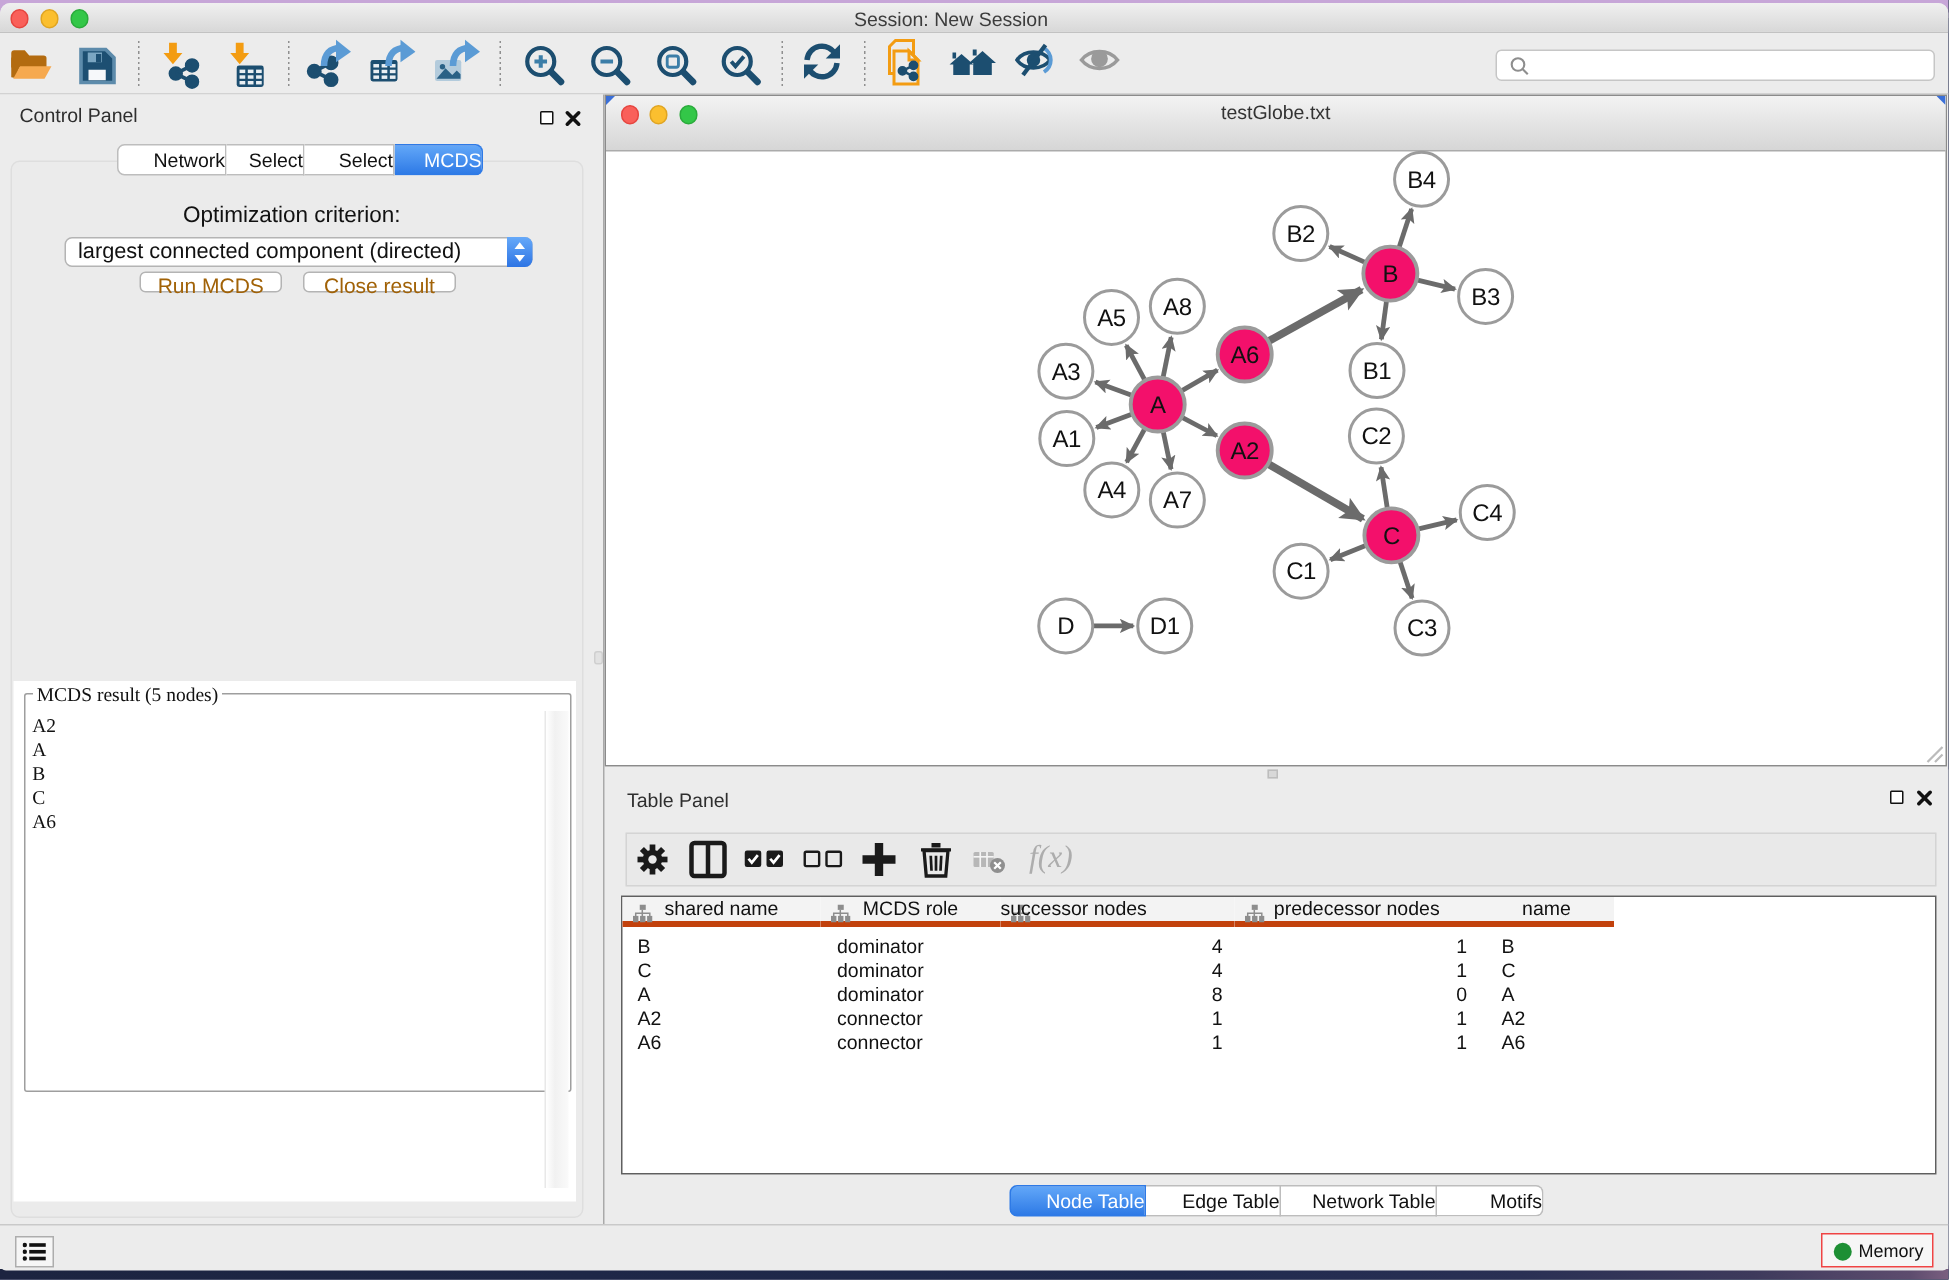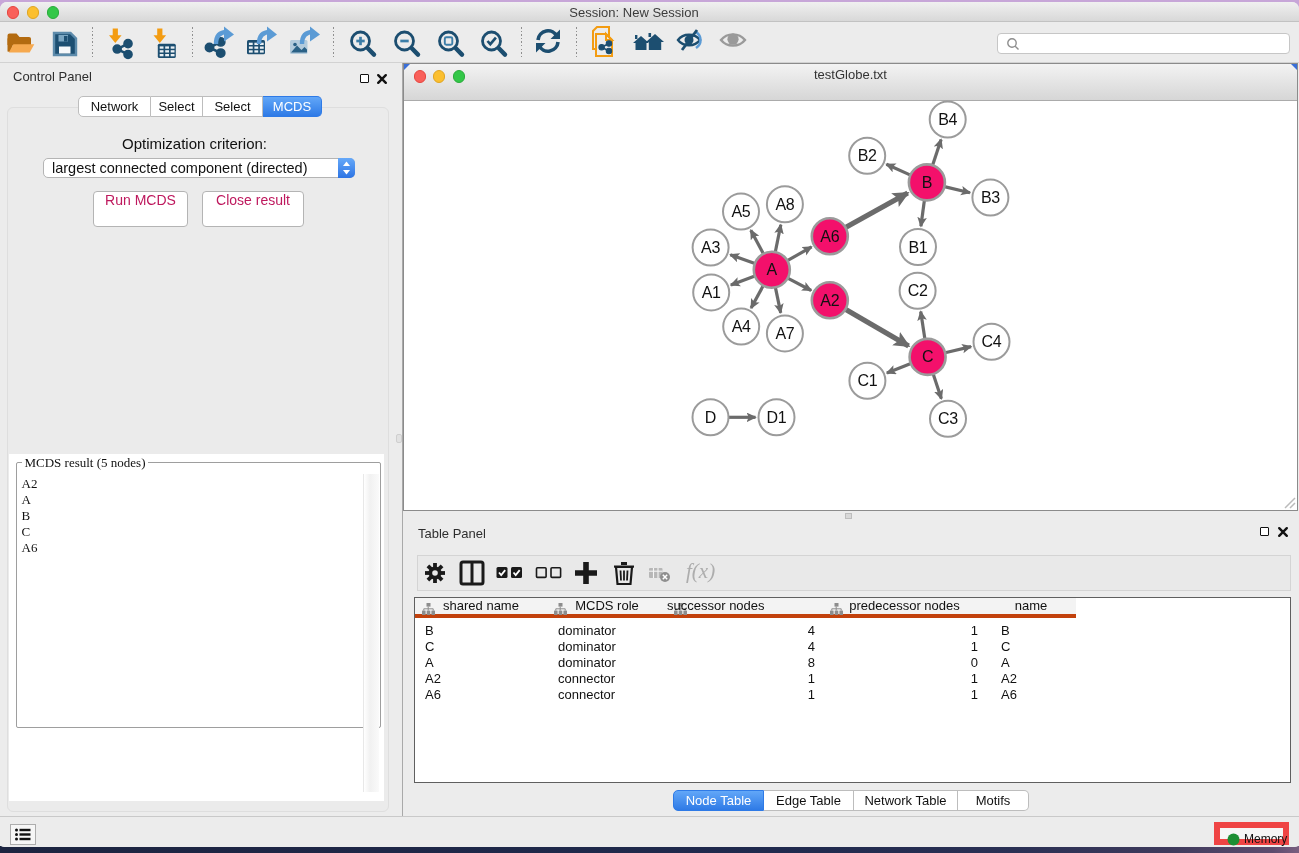--- a/index.html
+++ b/index.html
@@ -9,44 +9,44 @@
   background:linear-gradient(90deg,#1c2440 0%,#202a4e 60%,#2a3054 78%,#3e3a5c 90%,#5d4c6e 98%,#7a5f80 100%); }
 .win { left:0; top:2px; width:1299px; height:845px; background:#ececec; border-radius:7px 7px 4px 4px; }
 .titlebar { left:0; top:2px; width:1299px; height:20px; background:linear-gradient(#f0f0f0,#d8d8d8);
   border-radius:7px 7px 0 0; border-bottom:1px solid #c2c2c2; }
 .tl { position:absolute; width:12.5px; height:12.5px; border-radius:50%; }
 .toolbar { left:0; top:23px; width:1299px; height:40px; border-bottom:1px solid #d2d2d2; }
 .search { left:997px; top:33px; width:293px; height:21px; background:#fff; border:1px solid #c6c6c6; border-radius:4px; }
 .ptitle { position:absolute; font-size:13px; color:#2e2e2e; }
 .sqbtn { position:absolute; width:9px; height:9px; border:1.5px solid #111; background:#fff; border-radius:1px; }
 .tabs { position:absolute; display:flex; font-size:13px; color:#111; }
-.tab { background:#fff; border:1px solid #bdbdbd; border-left:none; text-align:center; line-height:19px; height:21px; }
+.tab { background:#fff; border:1px solid #bdbdbd; border-left:none; text-align:right; line-height:19px; height:21px; }
 .tab.first { border-left:1px solid #bdbdbd; border-radius:5px 0 0 5px; }
 .tab.last { border-radius:0 5px 5px 0; }
 .tab.sel { background:linear-gradient(#62a7f8,#2e7ae6); color:#fff; border-color:#2e7ae6; }
 .tabbody { left:7px; top:107px; width:382px; height:705px; background:#ebebeb; border:1px solid #dedede; border-radius:6px; }
 .combo { left:43px; top:158px; width:312px; height:20px; background:#fff; border:1px solid #b4b4b4; border-radius:5px;
   font-size:14.5px; color:#111; line-height:18px; padding-left:8px; }
 .stepper { position:absolute; right:-1px; top:-1px; width:17px; height:20px; border-radius:0 5px 5px 0;
   background:linear-gradient(#66a9f9,#2d74e4); }
 .btn { position:absolute; background:#fff; border:1px solid #b4b4b4; border-radius:4px; font-size:14px;
-  color:#be185d; text-align:center; line-height:17.5px; height:36px; top:191px; }
+  color:#a16207; text-align:center; line-height:17.5px; height:14px; top:181px; }
 .whitebox { left:9px; top:454px; width:375px; height:347px; background:#fff; }
 .groupbox { position:absolute; left:6.5px; top:8px; width:365px; height:266px; border:1px solid #9e9e9e; border-radius:2px;font-family:Liberation Serif, serif; }
 .grouplabel { position:absolute; left:5px; top:-8px; background:#fff; padding:0 3px; font-size:13px; color:#111; }
 .mlist { position:absolute; left:5px; top:13px; font-size:13px; color:#111; line-height:16px; }
 .sbtrack { position:absolute; right:1px; top:11px; width:16px; height:318px; background:linear-gradient(90deg,#fff,#f1f1f1 40%,#fafafa); border-left:1px solid #e8e8e8; }
 .netwin { left:403px; top:63px; width:895px; height:448px; border:1px solid #8b8b8b; background:#fff; }
 .nettitle { position:absolute; left:0; top:0; width:100%; height:37px; background:linear-gradient(#f3f3f3,#d6d6d6); border-bottom:1px solid #ababab; }
 .ttool { left:417px; top:555px; width:1274px; height:36px; background:#e9e9e9; border:1px solid #d4d4d4; max-width:874px; }
 .tblbox { left:414px; top:597px; width:877px; height:186px; background:#fff; border:1px solid #5f5f5f; }
 .thead { position:absolute; left:0; top:0; height:20px; background:#f3f3f3; border-bottom:4px solid #c2410c; font-size:13px; color:#111; }
 .trow { position:absolute; font-size:13px; color:#111; height:16px; line-height:16px; }
 .statusbar { left:0; top:816px; width:1299px; height:30px; background:#ececec; border-top:1px solid #c9c9c9; }
-.membtn { position:absolute; left:1214px; top:822px; width:75px; height:23px; background:#f6f6f6; border:6px solid #ef4444; font-size:12px; color:#111; }
+.membtn { position:absolute; left:1214px; top:822px; width:75px; height:23px; background:#f6f6f6; border:1px solid #ef4444; font-size:12px; color:#111; }
 .listbtn { position:absolute; left:10px; top:824px; width:26px; height:21px; background:#f6f6f6; border:1px solid #adadad; }
 .xsvg { position:absolute; }
 </style></head><body>
 <div class="abs lav"></div>
 <div class="abs deskbot"></div>
 <div class="abs win"></div>
 <div class="abs titlebar"></div>
 <div class="tl" style="left:6.9px;top:6px;background:#f9605a;border:0.5px solid #e6453f"></div>
 <div class="tl" style="left:26.8px;top:6px;background:#fbbf2f;border:0.5px solid #e0a522"></div>
 <div class="tl" style="left:46.8px;top:6px;background:#33c748;border:0.5px solid #2aab3b"></div>

